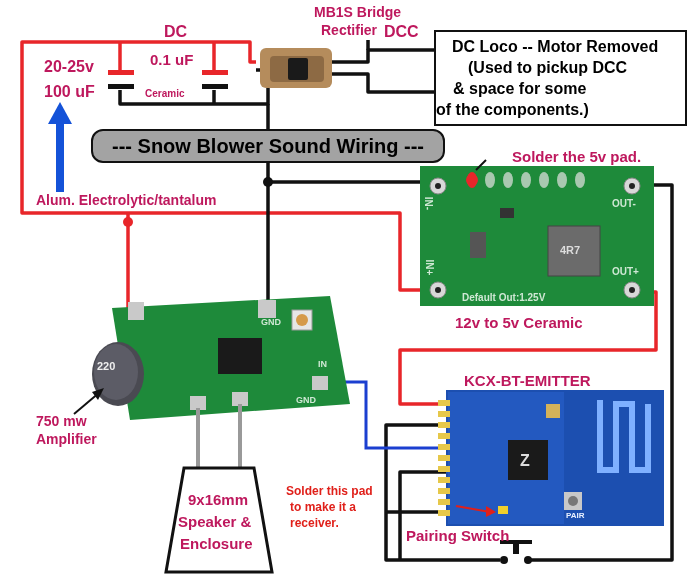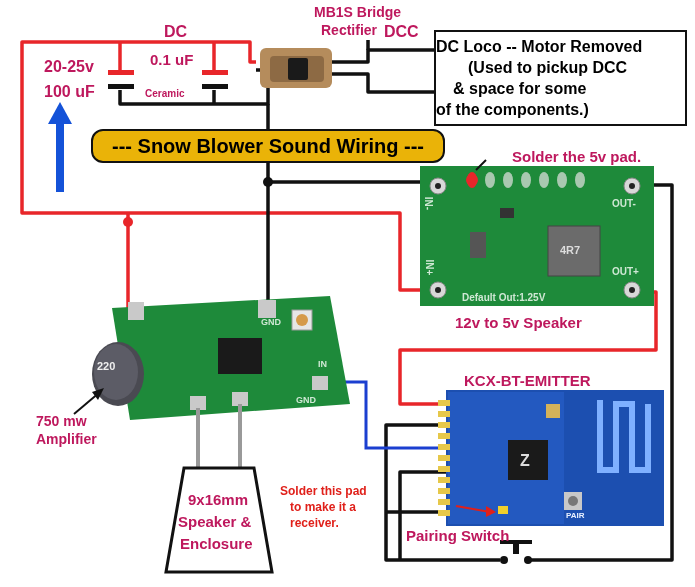--- a/index.html
+++ b/index.html
@@ -1,19 +1,19 @@
 <!DOCTYPE html>
 <html><head>
 <meta charset="utf-8">
 <style>
   html, body { margin:0; padding:0; background:#ffffff; }
   body { width:695px; height:587px; position:relative; overflow:hidden; font-family:"Liberation Sans", sans-serif; }
   #stage { position:absolute; left:0; top:0; width:695px; height:587px; }
   .lbl { position:absolute; font-family:"Liberation Sans", sans-serif; font-weight:bold; color:#be185d; white-space:nowrap; line-height:1.1; }
-  .title-box { position:absolute; left:91px; top:129px; width:350px; height:30px; border:2px solid #111; border-radius:12px; background:#eab308;
+  .title-box { position:absolute; left:91px; top:129px; width:350px; height:30px; border:2px solid #111; border-radius:12px; background:#a3a3a3;
     font-family:"Liberation Sans", sans-serif; font-weight:bold; font-size:20px; display:flex; align-items:center; justify-content:center; }
   .loco-box { position:absolute; left:434px; top:30px; width:253px; height:96px; border:2px solid #111; background:#fff;
     font-family:"Liberation Sans", sans-serif; font-weight:bold; font-size:16px; line-height:21px; padding-top:4px; box-sizing:border-box; }
   .loco-box div { white-space:nowrap; }
   .red-note { color:#e0201a; font-size:12px; font-weight:bold; line-height:15px; }
 </style>
 </head>
 <body>
 
 <div id="stage">
@@ -165,28 +165,29 @@
 <div class="lbl" style="left:321px;top:23px;font-size:14px">Rectifier</div>
 <div class="lbl" style="left:384px;top:23px;font-size:16px">DCC</div>
 <div class="lbl" style="left:44px;top:58px;font-size:16px">20-25v</div>
 <div class="lbl" style="left:44px;top:83px;font-size:16px">100 uF</div>
 <div class="lbl" style="left:150px;top:52px;font-size:15px">0.1 uF</div>
 <div class="lbl" style="left:145px;top:88px;font-size:10px">Ceramic</div>
 
 <div class="title-box">--- Snow Blower Sound Wiring ---</div>
 
 <div class="loco-box">
-  <div style="padding-left:0">DC Loco -- Motor Removed</div>
+  <div style="padding-left:16px">DC Loco -- Motor Removed</div>
   <div style="padding-left:32px">(Used to pickup DCC</div>
   <div style="padding-left:17px">&amp; space for some</div>
   <div style="">of the components.)</div>
 </div>
 
+<div class="lbl" style="left:36px;top:193px;font-size:14px">Alum. Electrolytic/tantalum</div>
 <div class="lbl" style="left:512px;top:149px;font-size:15px">Solder the 5v pad.</div>
-<div class="lbl" style="left:455px;top:315px;font-size:15px">12v to 5v Speaker</div>
+<div class="lbl" style="left:455px;top:315px;font-size:15px">12v to 5v Ceramic</div>
 
 <div class="lbl" style="left:422px;top:198px;font-size:10px;color:#cfe8d4;transform:rotate(90deg)">IN-</div>
 <div class="lbl" style="left:422px;top:262px;font-size:10px;color:#cfe8d4;transform:rotate(90deg)">IN+</div>
 <div class="lbl" style="left:612px;top:198px;font-size:10px;color:#cfe8d4">OUT-</div>
 <div class="lbl" style="left:612px;top:266px;font-size:10px;color:#cfe8d4">OUT+</div>
 <div class="lbl" style="left:560px;top:244px;font-size:11px;color:#ddd">4R7</div>
 <div class="lbl" style="left:462px;top:292px;font-size:10px;color:#cfe8d4">Default Out:1.25V</div>
 
 <div class="lbl" style="left:36px;top:414px;font-size:14px">750 mw</div>
 <div class="lbl" style="left:36px;top:432px;font-size:14px">Amplifier</div>
@@ -198,18 +199,18 @@
 
 <div class="lbl" style="left:188px;top:492px;font-size:15px">9x16mm</div>
 <div class="lbl" style="left:178px;top:514px;font-size:15px">Speaker &amp;</div>
 <div class="lbl" style="left:180px;top:536px;font-size:15px">Enclosure</div>
 
 <div class="lbl" style="left:464px;top:373px;font-size:15px">KCX-BT-EMITTER</div>
 
 <div class="lbl" style="left:520px;top:452px;font-size:16px;color:#ddd">Z</div>
 <div class="lbl" style="left:566px;top:512px;font-size:8px;color:#e8f0ff">PAIR</div>
 
-<div class="lbl red-note" style="left:280px;top:484px">Solder this pad</div>
+<div class="lbl red-note" style="left:286px;top:484px">Solder this pad</div>
 <div class="lbl red-note" style="left:290px;top:500px">to make it a</div>
 <div class="lbl red-note" style="left:290px;top:516px">receiver.</div>
 
 <div class="lbl" style="left:406px;top:528px;font-size:15px">Pairing Switch</div>
 </div>
 
 </body></html>

